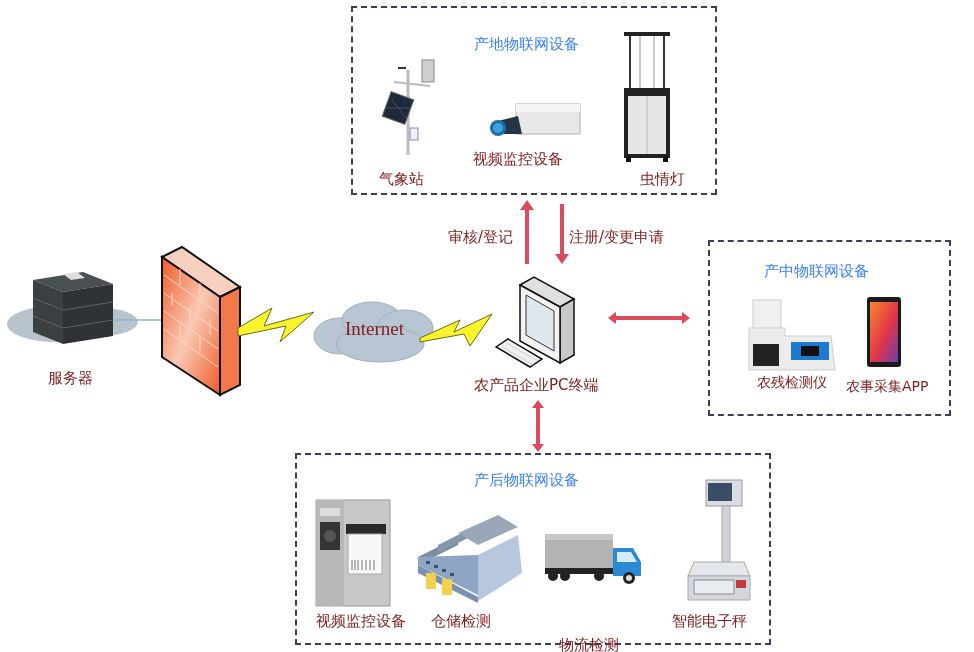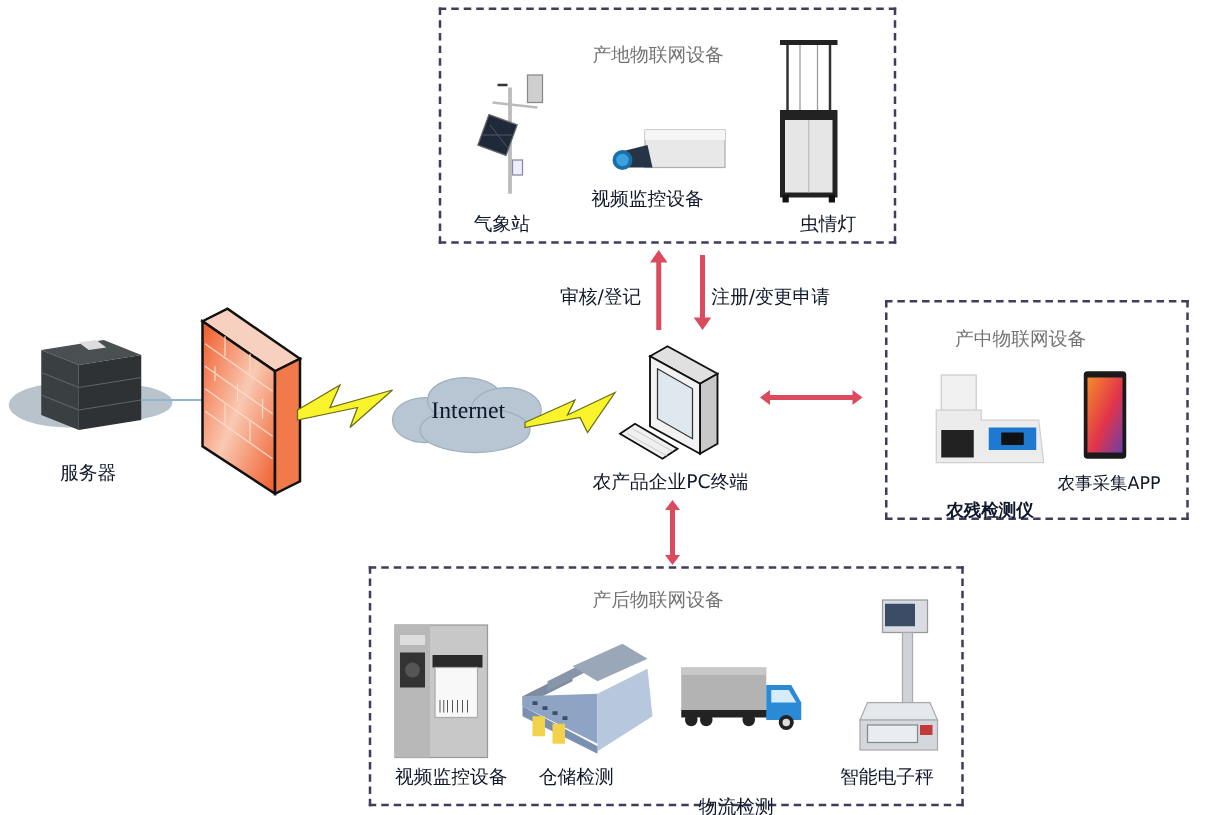--- a/index.html
+++ b/index.html
@@ -1,20 +1,20 @@
 <!DOCTYPE html>
 <html><head>
 <meta charset="utf-8">
 <style>
   html, body { margin: 0; padding: 0; background: #ffffff; }
   body { width: 974px; height: 652px; position: relative; overflow: hidden;
          font-family: "DejaVu Sans", "Liberation Sans", sans-serif; }
   .box { position: absolute; border: 2px dashed #3e3e5a; box-sizing: border-box; }
-  .group-title { position: absolute; color: #737373; font-size: 15px; white-space: nowrap; }
-  .label { position: absolute; color: #0f172a; font-size: 15px; white-space: nowrap; }
+  .group-title { position: absolute; color: #3b82f6; font-size: 15px; white-space: nowrap; }
+  .label { position: absolute; color: #7f1d1d; font-size: 15px; white-space: nowrap; }
   .small-label { font-size: 14px; }
   svg { position: absolute; overflow: visible; }
 </style>
 </head>
 <body>
 
 <div class="box" style="left:351px; top:6px; width:366px; height:189px;"></div>
 <div class="group-title" style="left:474px; top:35px;">产地物联网设备</div>
 
 <svg style="left:384px; top:60px;" width="60" height="100">
@@ -146,21 +146,21 @@
 <div class="box" style="left:708px; top:240px; width:243px; height:176px;"></div>
 <div class="group-title" style="left:764px; top:262px;">产中物联网设备</div>
 
 <svg style="left:745px; top:300px;" width="92" height="76">
   <rect x="8" y="0" width="28" height="40" fill="#f0f0f0" stroke="#ccc"></rect>
   <polygon points="4,28 40,28 40,36 86,36 90,70 4,70" fill="#ececec" stroke="#cfcfcf"></polygon>
   <rect x="8" y="44" width="26" height="22" fill="#222"></rect>
   <rect x="46" y="42" width="38" height="18" fill="#1e7ad0"></rect>
   <rect x="56" y="46" width="18" height="10" fill="#111"></rect>
 </svg>
-<div class="label small-label" style="left:757px; top:400px;font-weight:bold;">农残检测仪</div>
+<div class="label small-label" style="left:757px; top:374px;">农残检测仪</div>
 
 <svg style="left:867px; top:297px;" width="36" height="72">
   <defs>
     <linearGradient id="phg" x1="0" y1="0" x2="1" y2="1">
       <stop offset="0" stop-color="#f58a2a"></stop>
       <stop offset="0.55" stop-color="#e2344a"></stop>
       <stop offset="1" stop-color="#6a3fa8"></stop>
     </linearGradient>
   </defs>
   <rect x="0" y="0" width="34" height="70" rx="3" fill="#1a1a1a"></rect>

